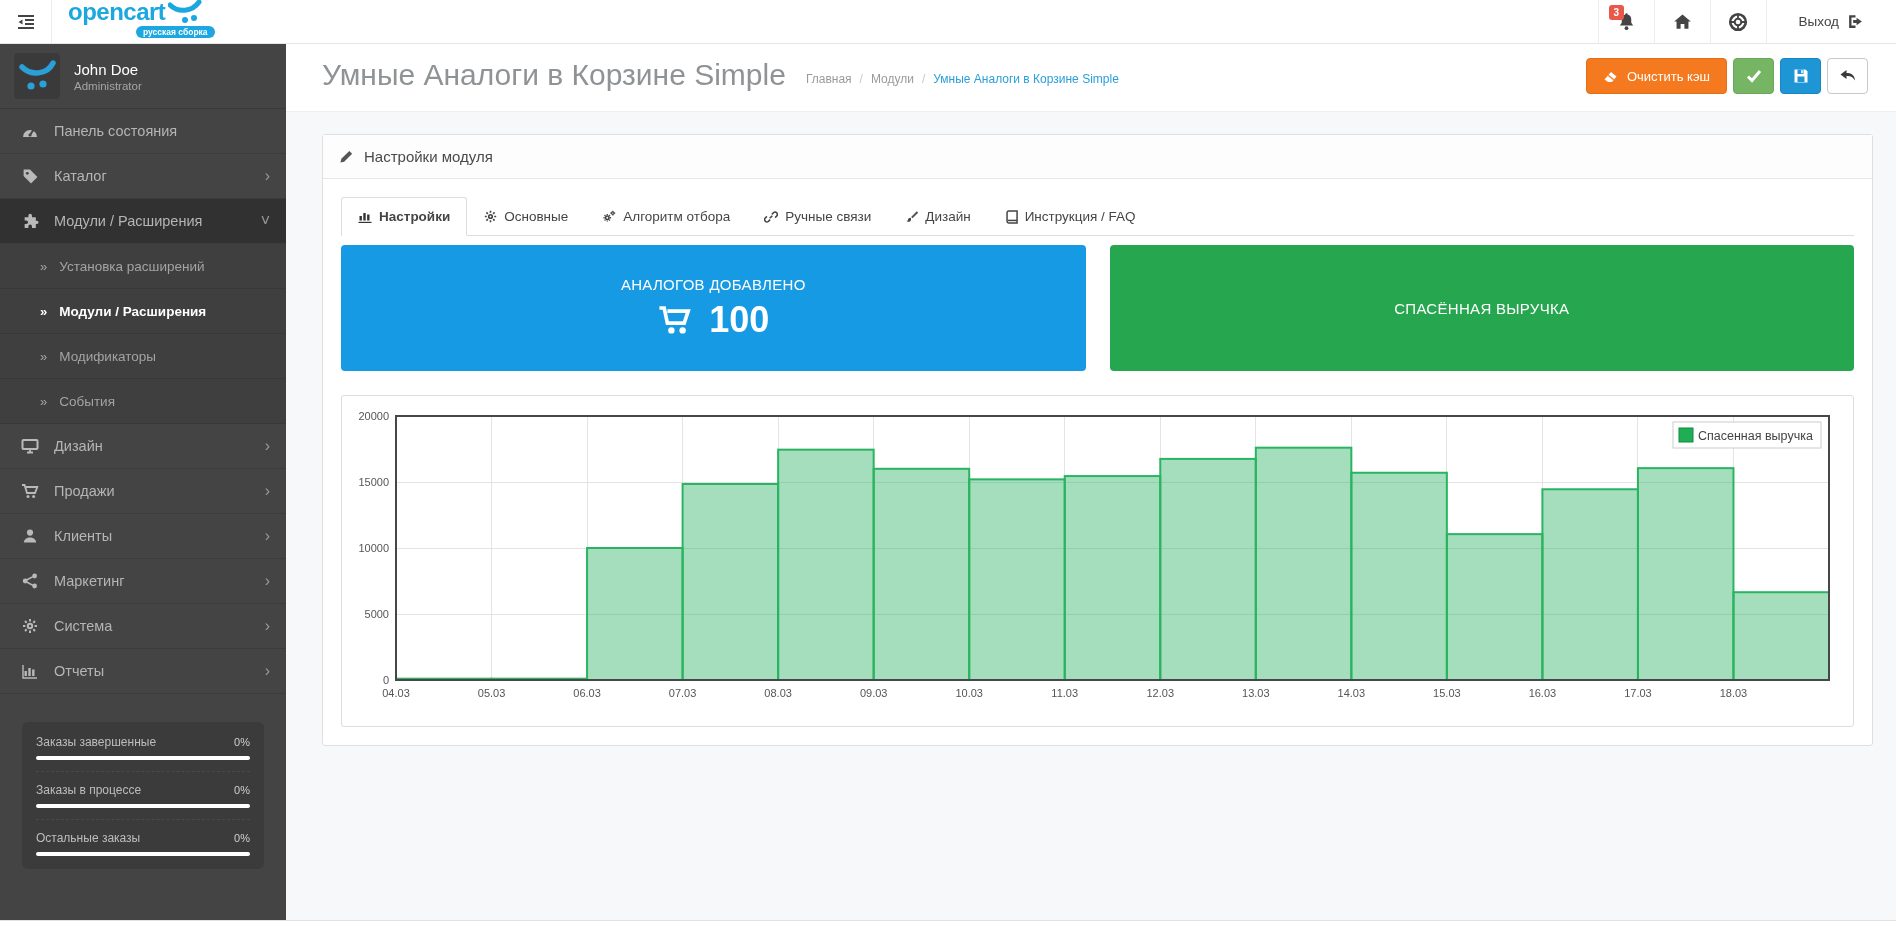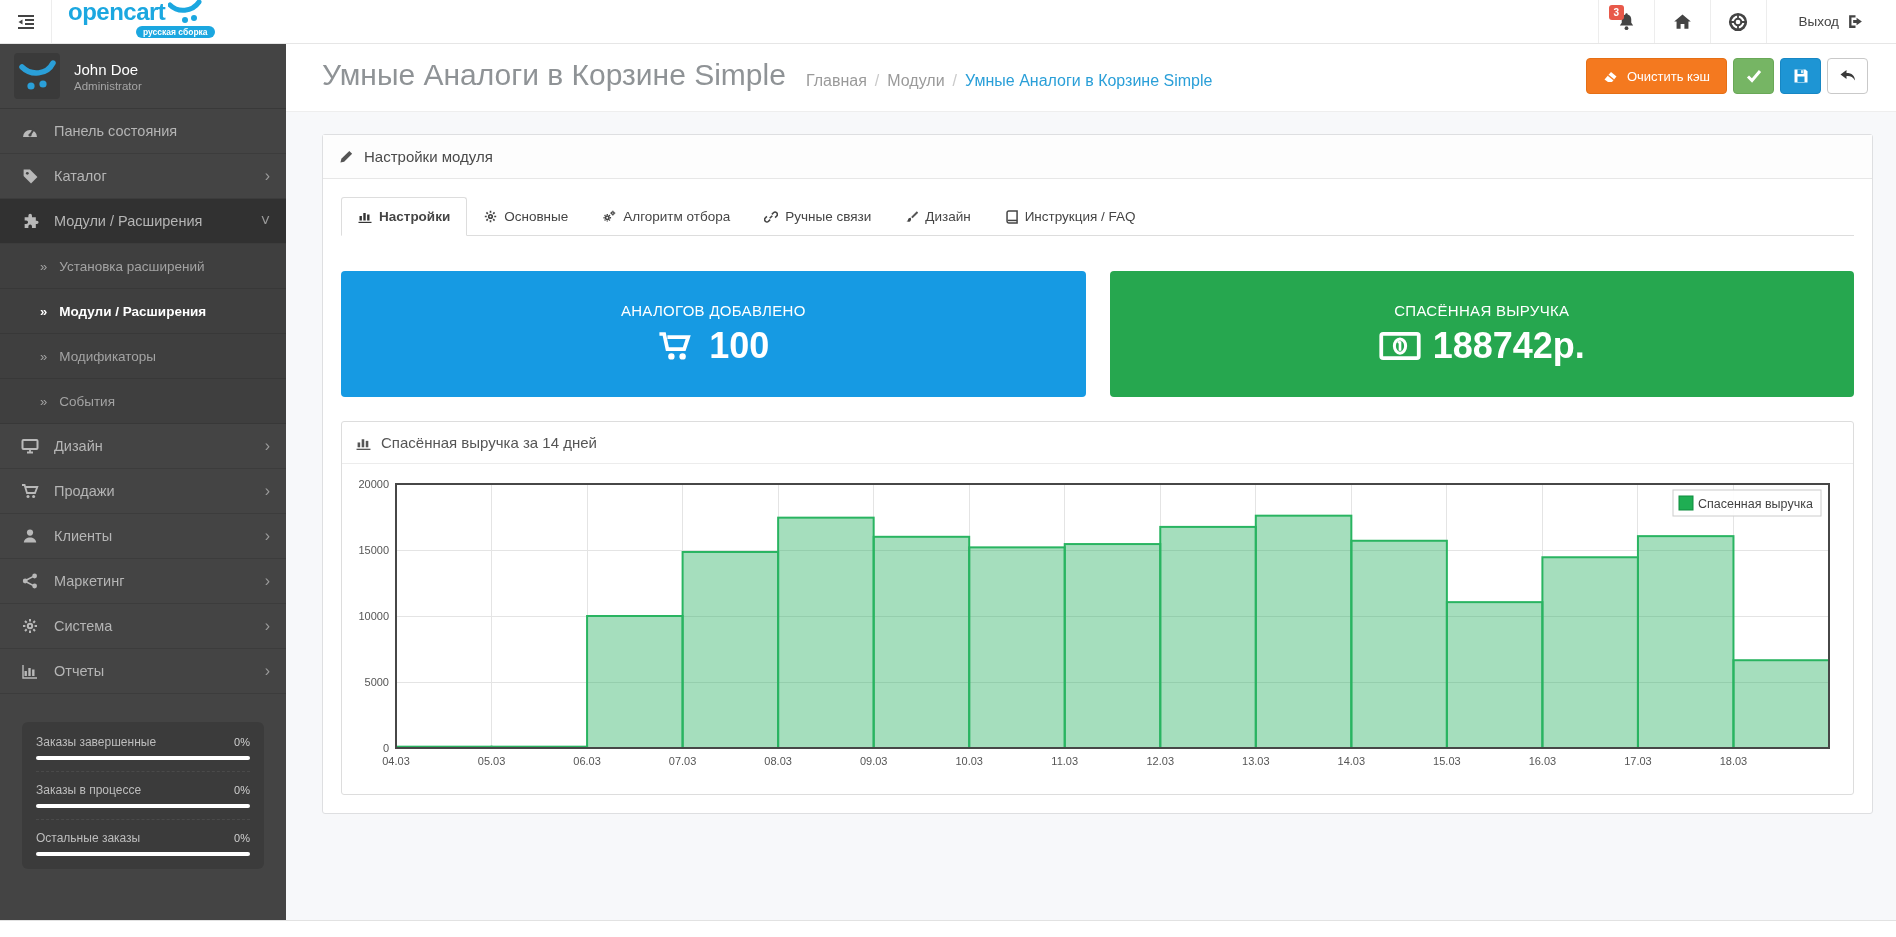--- a/index.html
+++ b/index.html
@@ -39,21 +39,21 @@
   .stat-row + .stat-row { border-top:1px dashed #4a4a4a; margin-top:11px; }
   .stat-head { display:flex; justify-content:space-between; align-items:baseline; }
   .stat-label { color:#bdbdbd; font-size:12px; }
   .stat-value { color:#cfcfcf; font-size:11px; }
   .stat-bar { height:4px; background:#fff; border-radius:2px; margin-top:7px; }
 
   
   .main { flex:1; overflow:hidden; }
   .page-header { background:#fff; padding:14px 28px 12px 36px; display:flex; align-items:flex-start; border-bottom:1px solid #eee; min-height:68px; }
   .page-title { font-size:30px; font-weight:300; color:#8f9396; line-height:1.1; }
-  .breadcrumb { margin-left:20px; margin-top:14px; font-size:16px; color:#9a9a9a; display:flex; gap:8px; align-items:center; }
+  .breadcrumb { margin-left:20px; margin-top:14px; font-size:12px; color:#9a9a9a; display:flex; gap:8px; align-items:center; }
   .breadcrumb .sep { color:#c9c9c9; }
   .bc-link { color:#9a9a9a; cursor:pointer; }
   .bc-active { color:#2a9fd8; cursor:pointer; }
   .hdr-buttons { margin-left:auto; display:flex; gap:6px; }
   .btn { height:36px; border:1px solid transparent; border-radius:4px; display:inline-flex; align-items:center; justify-content:center; cursor:pointer; font-size:13px; font-family:inherit; }
   .btn-orange { background:#f4791f; border-color:#e56f15; color:#fff; padding:0 16px; gap:8px; }
   .btn-green { background:#76b564; border-color:#69a857; width:41px; }
   .btn-blue { background:#1e95d4; border-color:#1787c4; width:41px; }
   .btn-white { background:#fff; border-color:#c9c9c9; width:41px; }
 
@@ -61,21 +61,21 @@
   .panel { background:#fff; border:1px solid #dedfe1; border-radius:3px; }
   .panel-heading { padding:13px 16px; border-bottom:1px solid #e7e7e7; font-size:15px; color:#4a4a4a; display:flex; align-items:center; gap:10px; background:#fdfdfd; }
   .panel-body { padding:18px; }
 
   
   .tabs { list-style:none; display:flex; border-bottom:1px solid #ddd; }
   .tab { padding:11px 16px; font-size:13.5px; color:#454545; display:flex; align-items:center; gap:7px; cursor:pointer; margin-bottom:-1px; border:1px solid transparent; }
   .tab-active { background:#fff; border-color:#ddd #ddd #fff; border-radius:3px 3px 0 0; font-weight:bold; }
 
   
-  .cards { display:grid; grid-template-columns:1fr 1fr; gap:24px; margin-top:35px; }
+  .cards { display:grid; grid-template-columns:1fr 1fr; gap:24px; margin-top:9px; }
   .card { height:126px; border-radius:4px; color:#fff; display:flex; flex-direction:column; align-items:center; justify-content:center; cursor:default; }
   .card-blue { background:#169ae3; }
   .card-green { background:#26a74f; }
   .card-label { font-size:15px; letter-spacing:.3px; }
   .card-value { display:flex; align-items:center; gap:12px; margin-top:6px; }
   .card-num { font-size:36px; font-weight:bold; }
 
   
   .subpanel { margin-top:24px; border:1px solid #ddd; border-radius:3px; }
   .subpanel-heading { padding:12px 14px; border-bottom:1px solid #ececec; font-size:15px; color:#555; display:flex; align-items:center; gap:10px; }
@@ -433,45 +433,24 @@
                       <path d="M1 2.5h3l2 9.5h10.5l2.5-7.5H6" fill="none" stroke="#fff" stroke-width="2.3"></path>
                       <circle cx="8.5" cy="16.5" r="2" fill="#fff"></circle>
                       <circle cx="15.5" cy="16.5" r="2" fill="#fff"></circle>
                     </svg>
                 </span>
                 <span class="card-num">100</span>
               </div>
             </div>
             <div class="card card-green">
               <div class="card-label">СПАСЁННАЯ ВЫРУЧКА</div>
-              <div class="card-value">
-                <span>
-                  <svg width="42" height="30" viewBox="0 0 22 16">
-                      <rect x="1" y="1.5" width="20" height="13" rx="1" fill="none" stroke="#fff" stroke-width="2"></rect>
-                      <ellipse cx="11" cy="8" rx="3" ry="3.8" fill="none" stroke="#fff" stroke-width="1.6"></ellipse>
-                      <path d="M11 5.5v5M10 6.5l1-1" stroke="#fff" stroke-width="1.4"></path>
-                    </svg>
-                </span>
-                <span class="card-num">188742р.</span>
-              </div>
             </div>
           </div>
 
           <div class="subpanel">
-            <div class="subpanel-heading">
-              <span>
-                <svg width="15" height="14" viewBox="0 0 14 13">
-                    <rect x="1.5" y="6" width="2.4" height="4.5" fill="#555"></rect>
-                    <rect x="5.3" y="3" width="2.4" height="7.5" fill="#555"></rect>
-                    <rect x="9.1" y="4.5" width="2.4" height="6" fill="#555"></rect>
-                    <path d="M0.5 12.5h13" stroke="#555" stroke-width="1.4"></path>
-                  </svg>
-              </span>
-              <span>Спасённая выручка за 14 дней</span>
-            </div>
             <div class="chart-wrap">
               <div id="chart">
                   <svg width="1489" height="312" xmlns="http://www.w3.org/2000/svg">
                     <rect x="46" y="10" width="1433" height="264" fill="#fff"></rect>
                     <line x1="47" y1="208" x2="1478" y2="208" stroke="#e4e4e4" stroke-width="1" shape-rendering="crispEdges"></line>
                     <line x1="47" y1="142" x2="1478" y2="142" stroke="#e4e4e4" stroke-width="1" shape-rendering="crispEdges"></line>
                     <line x1="47" y1="76" x2="1478" y2="76" stroke="#e4e4e4" stroke-width="1" shape-rendering="crispEdges"></line>
                     <line x1="141.53333333333333" y1="11" x2="141.53333333333333" y2="273" stroke="#e4e4e4" stroke-width="1" shape-rendering="crispEdges"></line>
                     <line x1="237.06666666666666" y1="11" x2="237.06666666666666" y2="273" stroke="#e4e4e4" stroke-width="1" shape-rendering="crispEdges"></line>
                     <line x1="332.6" y1="11" x2="332.6" y2="273" stroke="#e4e4e4" stroke-width="1" shape-rendering="crispEdges"></line>

